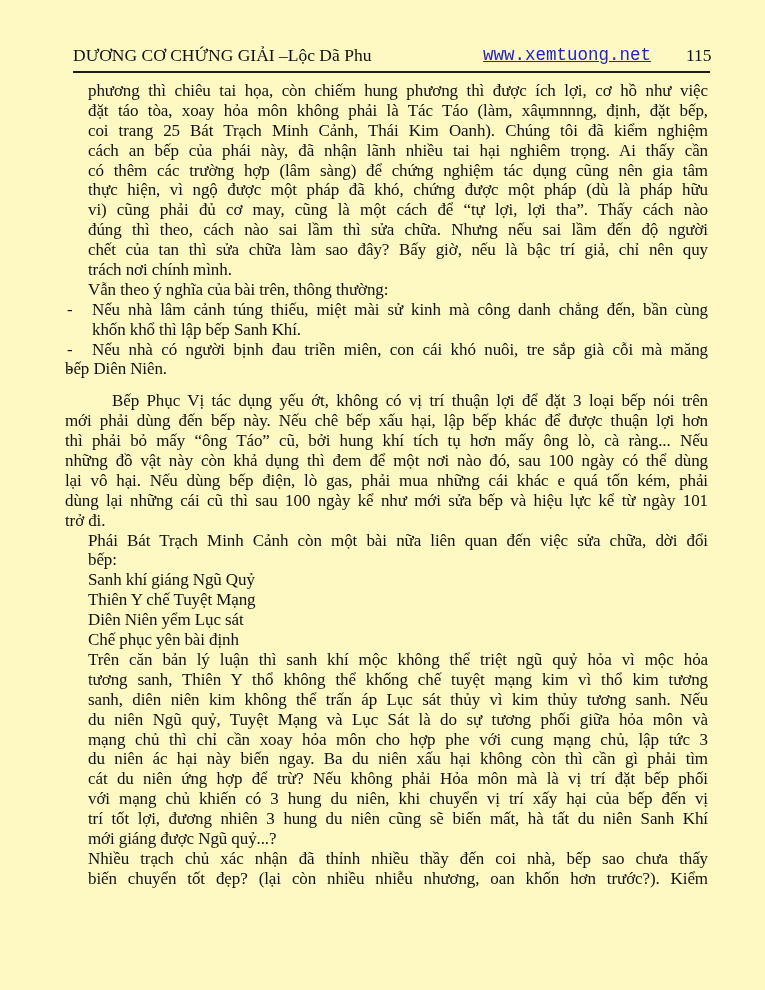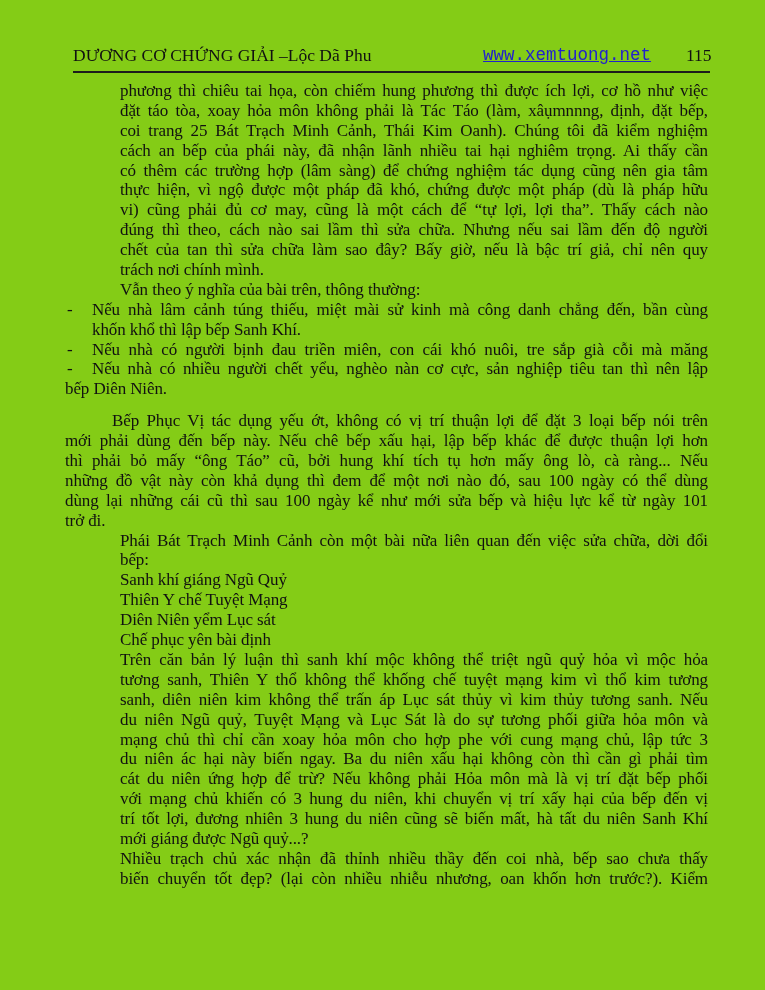--- a/index.html
+++ b/index.html
@@ -6,21 +6,21 @@
   html, body { margin: 0; padding: 0; }
   body {
     width: 765px; height: 990px;
     background: #ffffff;
     font-family: "Liberation Serif", "DejaVu Serif", serif;
     color: #111111;
   }
   .page {
     position: relative;
     width: 765px; height: 990px;
-    background: #84cc16;
+    background: #fef9c3;
     overflow: hidden;
   }
   .header-title {
     position: absolute; left: 73px; top: 45px;
     font-size: 17.5px; line-height: 20px; white-space: nowrap;
   }
   .header-link {
     position: absolute; left: 483px; top: 45px;
     font-size: 17.5px; line-height: 20px;
     text-decoration: underline; white-space: nowrap;
@@ -34,21 +34,21 @@
     position: absolute; left: 73px; top: 71px;
     width: 637px; height: 2px; background: #1c1c1c;
   }
   .content {
     position: absolute; left: 65px; top: 81px; width: 643px;
     font-size: 17px; letter-spacing: -0.1px;
   }
   .line { height: 19.9px; line-height: 19.9px; overflow: hidden; }
   .j { text-align: justify; text-align-last: justify; }
   .l { text-align: left; }
-  .indent { margin-left: 55px; }   
+  .indent { margin-left: 23px; }   
   .hang { padding-left: 27px; }    
   .cindent { padding-left: 47px; margin-top: 12px; } 
   .bullet { position: relative; }
   .dash {
     position: absolute; left: 2px; top: 0;
     height: 19.9px; line-height: 19.9px;
   }
 </style>
 </head>
 <body>
@@ -81,30 +81,30 @@
         <span class="dash">-</span>
         <div class="line j hang">Nếu nhà lâm cảnh túng thiếu, miệt mài sử kinh mà công danh chẳng đến, bần cùng</div>
         <div class="line l hang">khốn khổ thì lập bếp Sanh Khí.</div>
       </div>
       <div class="bullet">
         <span class="dash">-</span>
         <div class="line j hang">Nếu nhà có người bịnh đau triền miên, con cái khó nuôi, tre sắp già cỗi mà măng</div>
       </div>
       <div class="bullet">
         <span class="dash">-</span>
-        <div class="line j hang">Nếu nhà có nhiều người chết yểu, nghèo nàn cơ cực, sản nghiệp tiêu tan thì nên lập</div>
         <div class="line l">bếp Diên Niên.</div>
       </div>
     </div>
 
     <div>
       <div class="line j cindent">Bếp Phục Vị tác dụng yếu ớt, không có vị trí thuận lợi để đặt 3 loại bếp nói trên</div>
       <div class="line j">mới phải dùng đến bếp này. Nếu chê bếp xấu hại, lập bếp khác để được thuận lợi hơn</div>
       <div class="line j">thì phải bỏ mấy “ông Táo” cũ, bởi hung khí tích tụ hơn mấy ông lò, cà ràng... Nếu</div>
       <div class="line j">những đồ vật này còn khả dụng thì đem để một nơi nào đó, sau 100 ngày có thể dùng</div>
+      <div class="line j">lại vô hại. Nếu dùng bếp điện, lò gas, phải mua những cái khác e quá tốn kém, phải</div>
       <div class="line j">dùng lại những cái cũ thì sau 100 ngày kể như mới sửa bếp và hiệu lực kể từ ngày 101</div>
       <div class="line l">trở đi.</div>
     </div>
 
     <div class="indent">
       <div class="line j">Phái Bát Trạch Minh Cảnh còn một bài nữa liên quan đến việc sửa chữa, dời đổi</div>
       <div class="line l">bếp:</div>
 
       <div class="line l">Sanh khí giáng Ngũ Quỷ</div>
       <div class="line l">Thiên Y chế Tuyệt Mạng</div>

